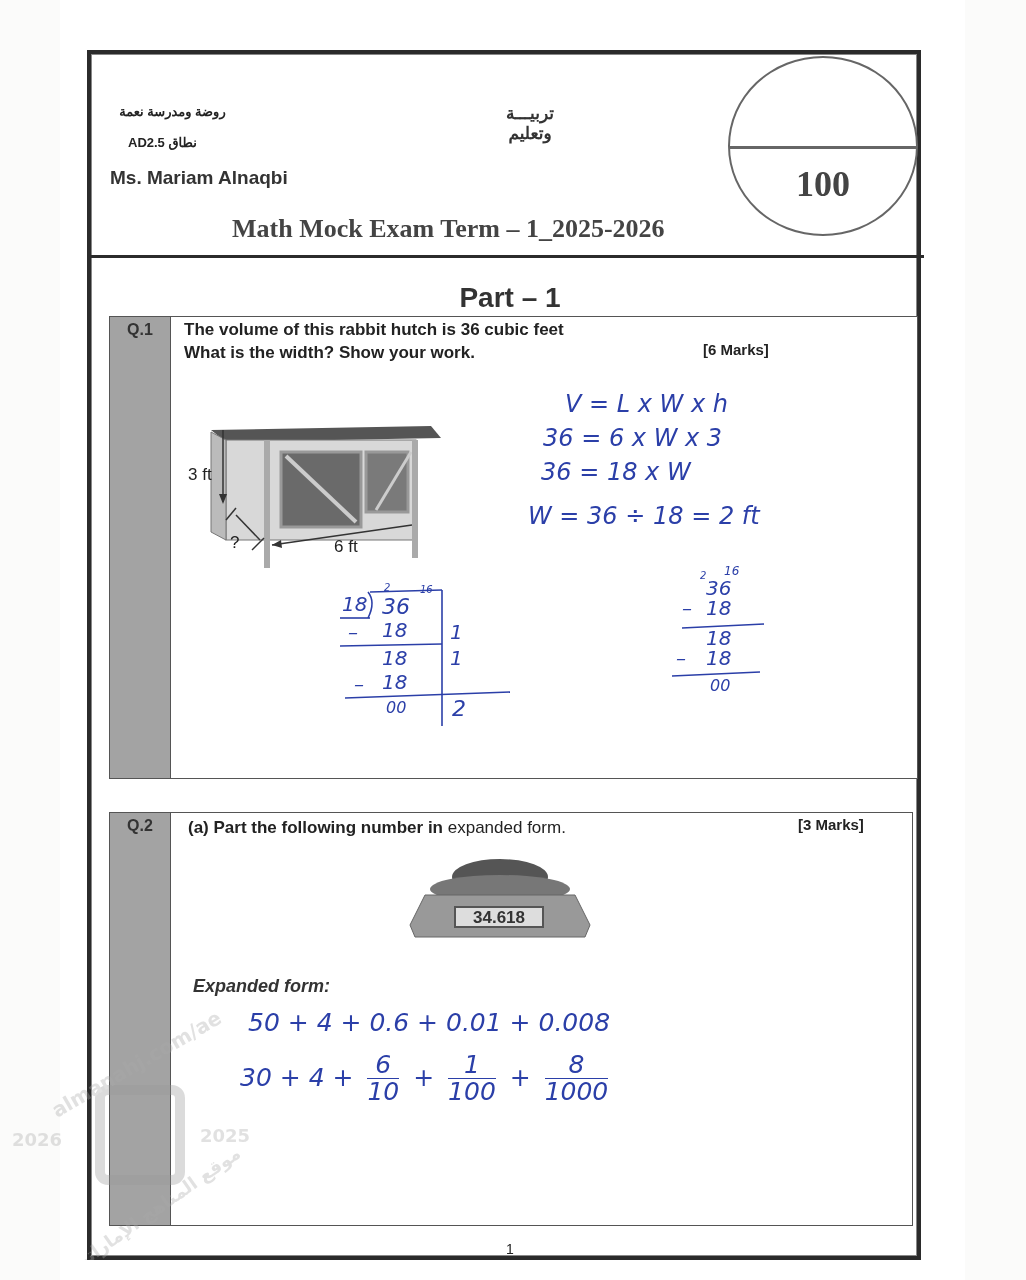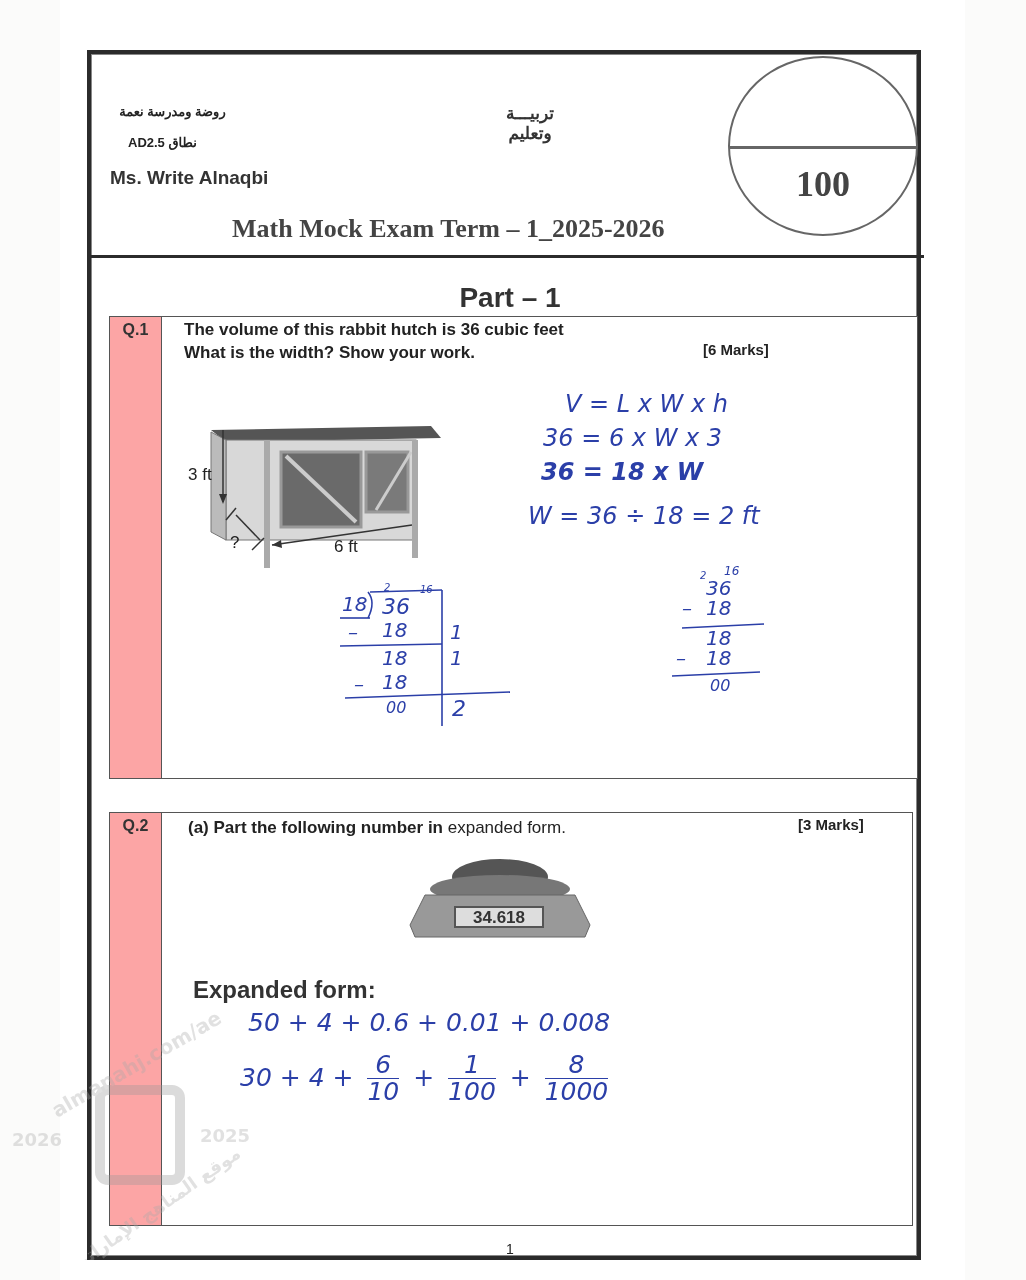--- a/index.html
+++ b/index.html
@@ -51,61 +51,61 @@
     font-family: "Liberation Serif", serif; font-size: 36px; font-weight: bold; color: #444;
   }
   .part-title {
     position: absolute; left: 440px; top: 282px; width: 140px; text-align: center;
     font-size: 28px; font-weight: bold; color: #333;
   }
   .q-box {
     position: absolute; border: 1.5px solid #555; box-sizing: border-box; background: #fff;
   }
   .q-num-col {
-    position: absolute; left: 0; top: 0; width: 52px; height: 100%;
-    background: #fca5a5; border-right: 1.5px solid #555; box-sizing: border-box;
+    position: absolute; left: 0; top: 0; width: 61px; height: 100%;
+    background: #a3a3a3; border-right: 1.5px solid #555; box-sizing: border-box;
   }
   .q-num {
     position: absolute; left: 0; top: 4px; width: 100%; text-align: center; font-size: 16px; font-weight: bold; color: #333;
   }
   .q-text {
     position: absolute; font-size: 17px; font-weight: bold; color: #222; line-height: 23px;
   }
   .q-marks {
     position: absolute; font-size: 15px; font-weight: bold; color: #222;
   }
   .handwriting {
     position: absolute; font-family: "DejaVu Sans", sans-serif; color: #2b3fa8;
     font-size: 24px; font-weight: normal; white-space: nowrap; font-style: italic;
   }
   .hutch-figure { position: absolute; left: 186px; top: 410px; width: 270px; height: 160px; }
   .scale-figure { position: absolute; left: 405px; top: 855px; width: 190px; height: 90px; }
   .expanded-label {
-    position: absolute; left: 193px; top: 976px; font-size: 24px; font-weight: bold; color: #333;
+    position: absolute; left: 193px; top: 976px; font-size: 18px; font-weight: bold; font-style: italic; color: #333;
   }
   .frac { display: inline-block; vertical-align: middle; text-align: center; margin: 0 6px; }
   .frac span { display: block; line-height: 26px; }
   .frac .num { border-bottom: 1.6px solid #2b3fa8; padding: 0 6px; }
   .page-number {
     position: absolute; left: 500px; top: 1241px; width: 20px; text-align: center; font-size: 14px;
   }
   .watermark {
     position: absolute; left: 10px; top: 1010px; width: 260px; height: 250px; opacity: 0.35;
   }
   .division-sheet { position: absolute; }
 </style>
 </head>
 <body>
 
 <div class="page-sheet"></div>
 <div class="outer-frame"></div>
 
 <div class="school-ar">روضة ومدرسة نعمة</div>
 <div class="school-code">AD2.5 نطاق</div>
-<div class="teacher-name">Ms. Write Alnaqbi</div>
+<div class="teacher-name">Ms. Mariam Alnaqbi</div>
 <div class="ministry-logo">
   <div>تربيـــة</div>
   <div>وتعليم</div>
 </div>
 <div class="exam-title">Math Mock Exam Term – 1_2025-2026</div>
 <div class="score-circle">
   <div class="mid-line"></div>
   <div class="score-total">100</div>
 </div>
 <div class="header-divider"></div>
@@ -142,21 +142,21 @@
     <line x1="40" y1="110" x2="50" y2="98" stroke="#333" stroke-width="1.5"></line>
     <line x1="66" y1="140" x2="78" y2="128" stroke="#333" stroke-width="1.5"></line>
     <text x="2" y="70" font-size="17" font-family="Liberation Sans, sans-serif" fill="#222">3 ft</text>
     <text x="148" y="142" font-size="17" font-family="Liberation Sans, sans-serif" fill="#222">6 ft</text>
     <text x="44" y="138" font-size="17" font-family="Liberation Sans, sans-serif" fill="#222">?</text>
   </svg>
 </div>
 
 <div class="handwriting" style="left:565px; top:390px;text-align:center;">V = L x W x h</div>
 <div class="handwriting" style="left:543px; top:424px;">36 = 6 x W x 3</div>
-<div class="handwriting" style="left:541px; top:458px;font-weight:bold;">36 = 18 x W</div>
+<div class="handwriting" style="left:541px; top:458px;">36 = 18 x W</div>
 <div class="handwriting" style="left:528px; top:502px;">W = 36 ÷ 18 = 2 ft</div>
 
 <div class="division-sheet" style="left:340px; top:588px; width:180px; height:140px;">
   <svg width="180" height="140">
     <line x1="0" y1="30" x2="30" y2="30" stroke="#2b3fa8" stroke-width="1.6"></line>
     <path d="M28,4 Q36,14 28,30" stroke="#2b3fa8" fill="none" stroke-width="1.6"></path>
     <line x1="30" y1="4" x2="102" y2="2" stroke="#2b3fa8" stroke-width="1.6"></line>
     <line x1="102" y1="2" x2="102" y2="138" stroke="#2b3fa8" stroke-width="1.6"></line>
     <line x1="0" y1="58" x2="102" y2="56" stroke="#2b3fa8" stroke-width="1.6"></line>
     <line x1="5" y1="110" x2="170" y2="104" stroke="#2b3fa8" stroke-width="1.6"></line>

